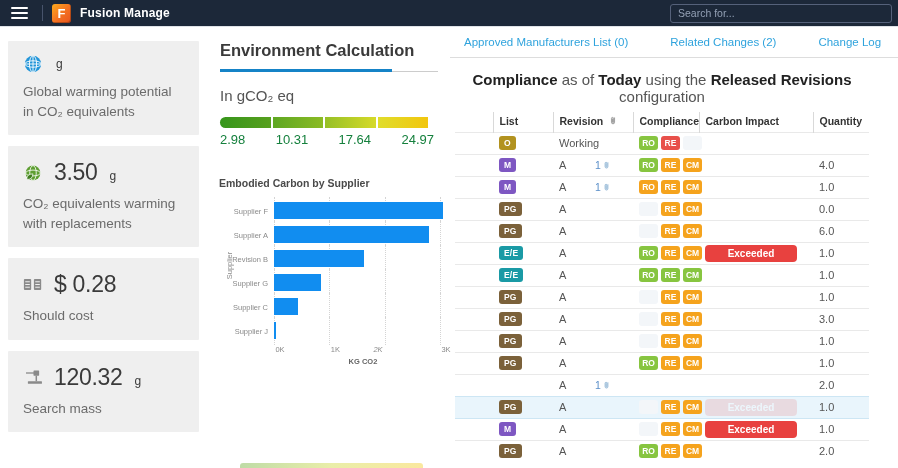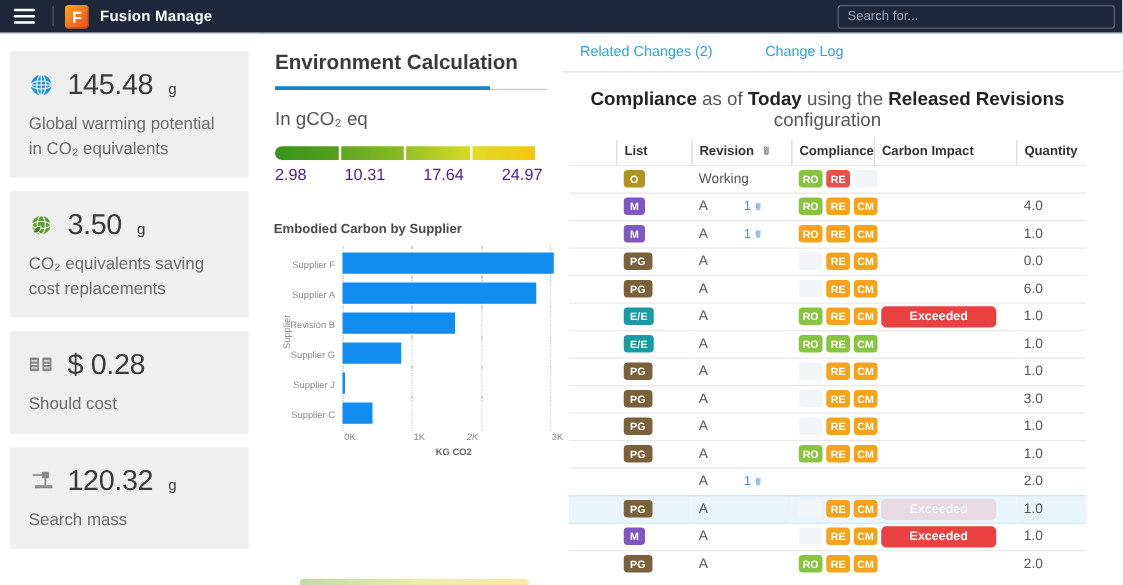--- a/index.html
+++ b/index.html
@@ -38,21 +38,21 @@
   .env { position:absolute; top:27px; left:207px; width:243px; height:441px; padding:14px 0 0 13px;}
   .env-title { font-size:16.5px; font-weight:600; color:#3a3a3a; }
   .underline-track { width:218px; height:3px; position:relative; margin-top:9px;
     border-bottom:1px solid #ccc; }
   .underline-blue { position:absolute; left:0; top:0; width:172px; height:3px; background:#1583c7;}
   .env-sub { font-size:15px; color:#555; margin-top:15px; }
   .scalebar { display:flex; gap:2px; width:208px; height:11px; margin-top:13px; }
   .scalebar .seg { flex:1; }
   .scalebar .seg:first-child { border-radius:6px 0 0 6px; }
   .scale-labels { display:flex; justify-content:space-between; width:214px; margin-top:4px;
-    font-size:13px; color:#4c1d95;}
+    font-size:13px; color:#15803d;}
 
   .chart-title { font-size:10.5px; font-weight:bold; color:#4a4a4a; margin-top:30px; margin-left:-1px;}
   .chart { position:relative; margin-top:10px; }
   .ylab { position:absolute; left:-4px; top:62px; transform:rotate(-90deg);
     transform-origin:center; font-size:7.5px; color:#888;}
   .bar-rows { margin-left:12px; }
   .bar-row { display:flex; align-items:center; height:24px; }
   .bar-cat { width:42px; text-align:right; padding-right:6px; font-size:7.5px; color:#8a8a8a; flex:0 0 42px;}
   .bar-plot { position:relative; width:166px; height:24px; }
   .gridline { position:absolute; top:-2px; bottom:-2px; width:0;
@@ -127,41 +127,40 @@
             <svg viewBox="0 0 20 20" width="20" height="20">
               <circle cx="10" cy="10" r="8.2" fill="#2094d8"></circle>
               <g stroke="#fff" stroke-width="0.9" fill="none">
                 <ellipse cx="10" cy="10" rx="3.6" ry="8.2"></ellipse>
                 <ellipse cx="10" cy="10" rx="8.2" ry="3.2"></ellipse>
                 <line x1="1.8" y1="10" x2="18.2" y2="10"></line>
                 <line x1="10" y1="1.8" x2="10" y2="18.2"></line>
               </g>
             </svg>
           </span>
-          <span class="mval">145.48</span>
           <span class="munit">g</span>
         </div>
         <div class="mlabel">Global warming potential in CO₂ equivalents</div>
       </div>
       <div class="card">
         <div class="card-top">
           <span class="micon">
             <svg viewBox="0 0 20 20" width="18" height="18">
               <circle cx="10" cy="10" r="8.2" fill="#5d9e31"></circle>
               <g stroke="#fff" stroke-width="0.9" fill="none">
                 <ellipse cx="10" cy="10" rx="3.6" ry="8.2"></ellipse>
                 <ellipse cx="10" cy="10" rx="8.2" ry="3.2"></ellipse>
               </g>
               <path d="M3 17 Q3 11 10 11 Q9 18 3 17 Z" fill="#3f7d1f" stroke="#fff" stroke-width="0.8"></path>
             </svg>
           </span>
           <span class="mval">3.50</span>
           <span class="munit">g</span>
         </div>
-        <div class="mlabel">CO₂ equivalents saving cost replacements</div>
+        <div class="mlabel">CO₂ equivalents warming with replacements</div>
       </div>
       <div class="card">
         <div class="card-top">
           <span class="micon">
             <svg viewBox="0 0 22 16" width="20" height="15">
               <g fill="#8a8a8a">
                 <rect x="1" y="2" width="8" height="12" rx="1"></rect>
                 <rect x="12" y="2" width="8" height="12" rx="1"></rect>
               </g>
               <g stroke="#efefef" stroke-width="1.1">
@@ -255,54 +254,55 @@
             <div class="bar-cat">Supplier G</div>
             <div class="bar-plot">
               <div class="gridline" style="left:0px"></div>
               <div class="gridline" style="left:55.33333333333333px"></div>
               <div class="gridline" style="left:110.66666666666666px"></div>
               <div class="gridline" style="left:166px"></div>
               <div class="bar" style="width:47.03333333333333px;background:#118df0"></div>
             </div>
           </div>
           <div class="bar-row">
+            <div class="bar-cat">Supplier C</div>
+            <div class="bar-plot">
+              <div class="gridline" style="left:0px"></div>
+              <div class="gridline" style="left:55.33333333333333px"></div>
+              <div class="gridline" style="left:110.66666666666666px"></div>
+              <div class="gridline" style="left:166px"></div>
+              <div class="bar" style="width:23.793333333333333px;background:#118df0"></div>
+            </div>
+          </div>
+          <div class="bar-row">
             <div class="bar-cat">Supplier J</div>
             <div class="bar-plot">
               <div class="gridline" style="left:0px"></div>
               <div class="gridline" style="left:55.33333333333333px"></div>
               <div class="gridline" style="left:110.66666666666666px"></div>
               <div class="gridline" style="left:166px"></div>
               <div class="bar" style="width:2.2133333333333334px;background:#118df0"></div>
-            </div>
-          </div>
-          <div class="bar-row">
-            <div class="bar-cat">Supplier C</div>
-            <div class="bar-plot">
-              <div class="gridline" style="left:0px"></div>
-              <div class="gridline" style="left:55.33333333333333px"></div>
-              <div class="gridline" style="left:110.66666666666666px"></div>
-              <div class="gridline" style="left:166px"></div>
-              <div class="bar" style="width:23.793333333333333px;background:#118df0"></div>
             </div>
           </div>
         </div>
       <div class="xaxis">
           <span class="xtick" style="left: 0px;">0K</span>
           <span class="xtick" style="left: 55.3333px;">1K</span>
           <span class="xtick" style="left: 98px; font-style: italic;">2K</span>
           <span class="xtick" style="left: 166px;">3K</span>
         </div>
       <div class="xtitle">KG CO2</div>
     </div>
 
     <div class="sliver"></div>
   </section>
 
   <section class="right">
     <nav class="tabs">
+        <div class="tab">Approved Manufacturers List (0)</div>
         <div class="tab">Related Changes (2)</div>
         <div class="tab">Change Log</div>
       </nav>
     <div class="note"><b>Compliance</b><span> as of </span><b>Today</b><span> using the </span><b>Released Revisions</b><span> configuration</span></div>
     <table class="comp">
       <colgroup>
         <col style="width:38px">
           <col style="width:60px">
           <col style="width:80px">
         <col style="width:66px">

